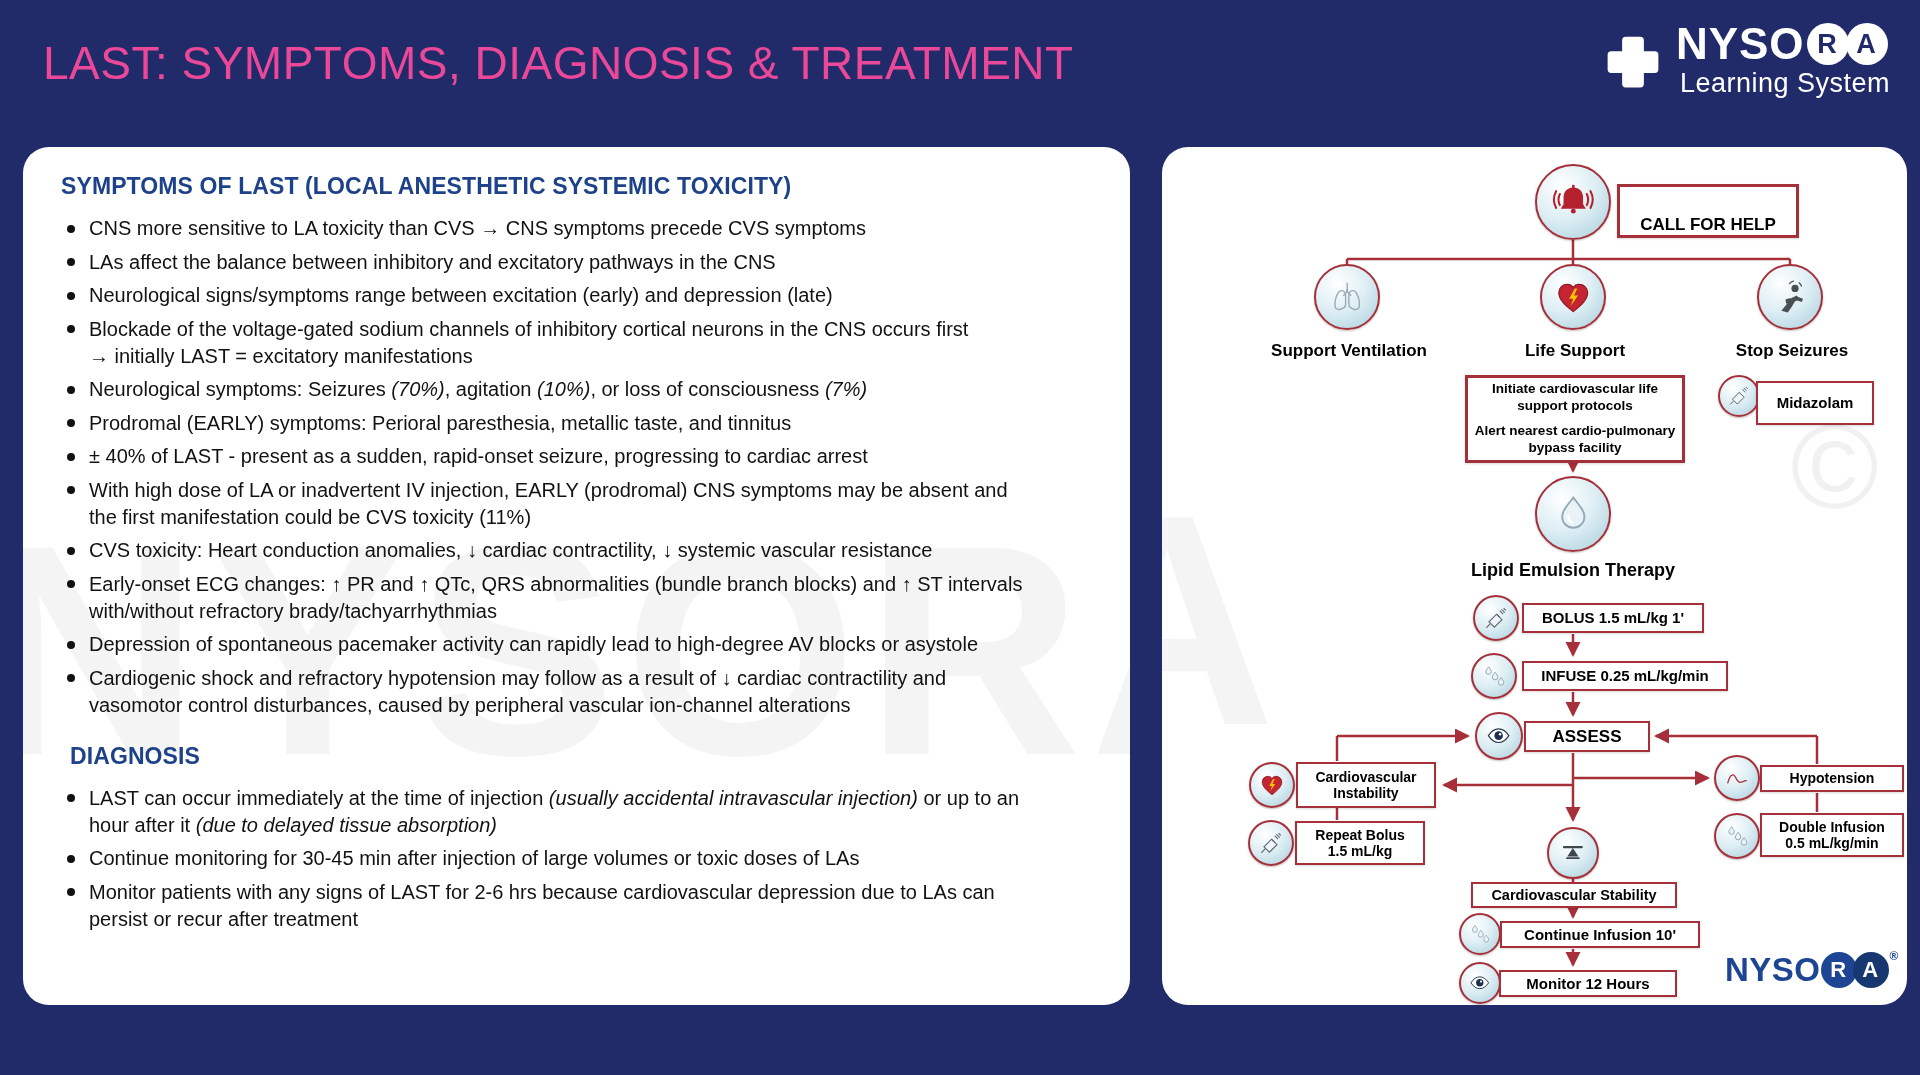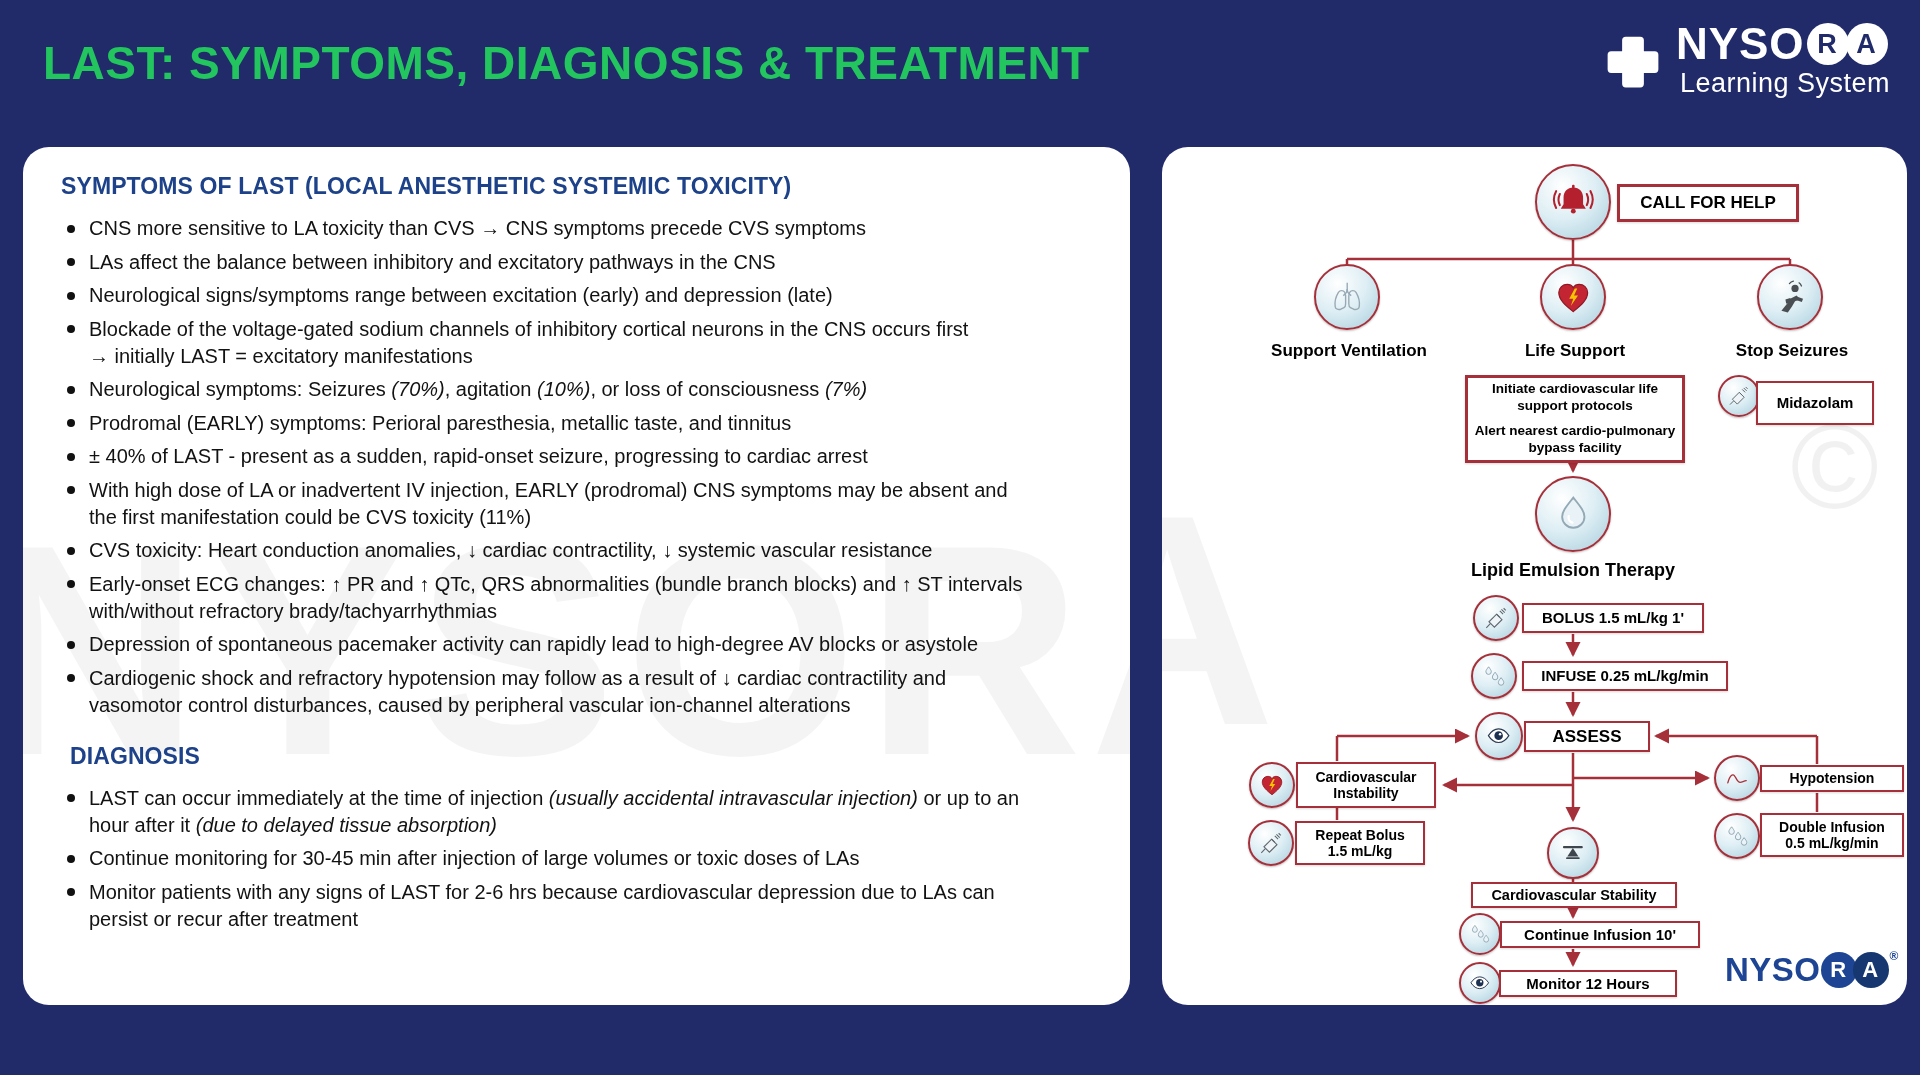--- a/index.html
+++ b/index.html
@@ -11,21 +11,21 @@
   *{box-sizing:border-box;}
   html,body{margin:0;padding:0;}
   body{
     width:1920px;height:1075px;position:relative;overflow:hidden;
     background:var(--navy);
     font-family:"Liberation Sans", sans-serif;
   }
   
   .page-title{
     position:absolute;left:43px;top:36px;
-    color:#22c55e;font-size:46px;font-weight:700;letter-spacing:.5px;
+    color:#ec4899;font-size:46px;font-weight:400;letter-spacing:.5px;
   }
   .brand{
     position:absolute;right:30px;top:22px;display:flex;align-items:center;gap:14px;
   }
   .brand .plus{width:58px;height:58px;margin-top:4px;}
   .brand-text{display:flex;flex-direction:column;line-height:1;}
   .brand-row{display:flex;align-items:center;color:#fff;font-size:44px;font-weight:700;letter-spacing:1px;}
   .brand-circ{
     width:42px;height:42px;border-radius:50%;background:#fff;color:var(--navy);
     display:flex;align-items:center;justify-content:center;
@@ -185,21 +185,21 @@
               <rect x="22.6" y="5" width="2.8" height="4" rx="1.2"></rect>
             </g>
             <g stroke="#b5202e" stroke-width="2.2" fill="none" stroke-linecap="round">
               <path d="M9.5 15a14 14 0 0 0 0 12"></path>
               <path d="M5.5 12a19 19 0 0 0 0 18"></path>
               <path d="M38.5 15a14 14 0 0 1 0 12"></path>
               <path d="M42.5 12a19 19 0 0 1 0 18"></path>
             </g>
           </svg></span>
       </div>
-      <div class="fc-box thick" style="left: 455px; top: 37px; width: 182px; height: 38px; font-size: 17px;">
+      <div class="fc-box thick" style="left: 455px; top: 37px; width: 182px; height: 54px; font-size: 17px; justify-content: flex-end;">
         <div class="line">CALL FOR HELP</div>
       </div>
       <div class="fc-circle" style="left: 152px; top: 117px; width: 66px; height: 66px;">
         <span style="display: contents;"><svg viewBox="0 0 48 48" fill="none" stroke="#98a8b4" stroke-width="1.7">
             <path d="M24 6v12"></path>
             <path d="M24 14c0 4-2 6-5 8"></path>
             <path d="M24 14c0 4 2 6 5 8"></path>
             <path d="M21 18c-2-3-6-3-8 0-3 5-5 12-4 18 .5 3 4 4 7 3l4-2c2-1 2-3 2-5V22z"></path>
             <path d="M27 18c2-3 6-3 8 0 3 5 5 12 4 18-.5 3-4 4-7 3l-4-2c-2-1-2-3-2-5V22z"></path>
           </svg></span>

